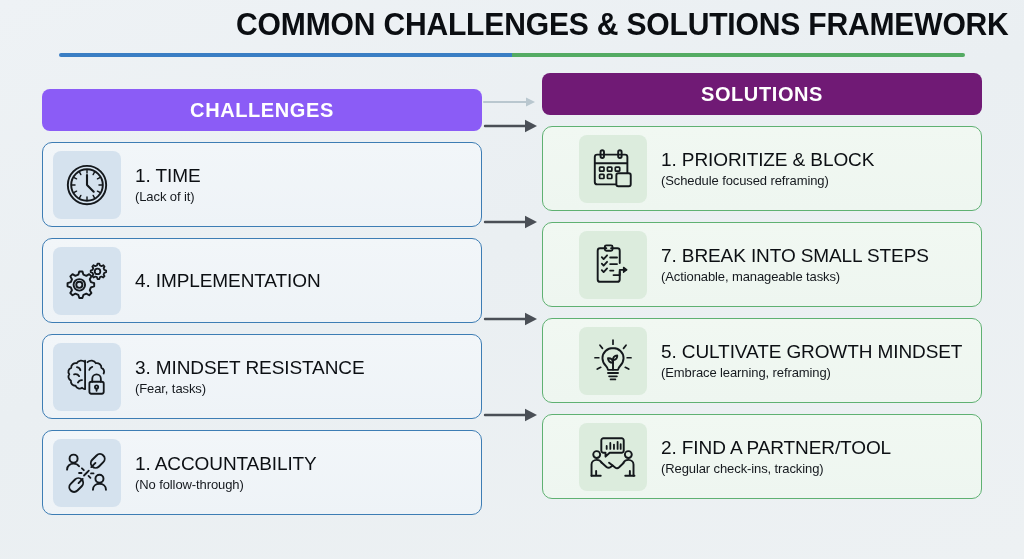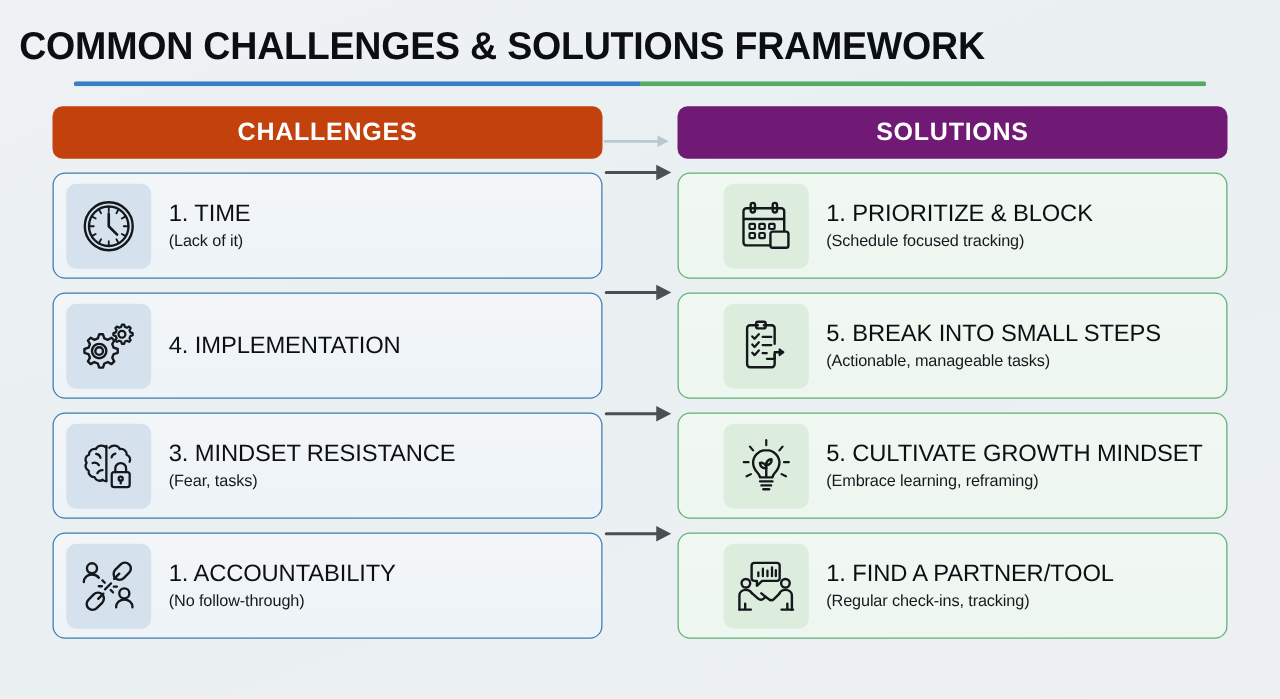--- a/index.html
+++ b/index.html
@@ -12,22 +12,22 @@
 
   body {
     background: linear-gradient(160deg, #eef2f5 0%, #eaeff2 45%, #edf1f3 100%);
     font-family: "Liberation Sans", sans-serif;
     color: #111418;
     position: relative;
   }
 
   
   .title-block {
-    padding-top: 20px;
-    text-align: left;
+    padding-top: 8px;
+    text-align: right;
     border-radius: 22px;
   }
   .page-title {
     font-size: 31px;
     font-weight: bold;
     letter-spacing: -0.2px;
     color: #0b0e12;
     line-height: 1.1;
     transform: scaleX(0.97);
   }
@@ -58,21 +58,21 @@
     height: 42px;
     border-radius: 8px;
     display: flex;
     align-items: center;
     justify-content: center;
     color: #ffffff;
     font-size: 20px;
     font-weight: bold;
     letter-spacing: 0.6px;
   }
-  .col-header.challenges { background: #c2410c; }
+  .col-header.challenges { background: #8b5cf6; margin-top: 16px; }
   .col-header.solutions  { background: #701a75; }
 
   
   .header-arrow {
     position: absolute;
     top: 21px;
     left: 0px;
     width: 60px;
     height: 12px;
   }
@@ -328,40 +328,40 @@
                 <rect x="26.4" y="22" width="4.6" height="4.3" rx="0.8"></rect>
                 <rect x="10" y="29.6" width="4.6" height="4.3" rx="0.8"></rect>
                 <rect x="18.2" y="29.6" width="4.6" height="4.3" rx="0.8"></rect>
               </g>
               <rect x="27.5" y="28.5" width="15" height="13.5" rx="2" fill="#dcecdd"></rect>
             </svg>
           </span>
         </div>
         <div class="card-text">
           <div class="card-title">1. PRIORITIZE &amp; BLOCK</div>
-          <div class="card-sub">(Schedule focused tracking)</div>
+          <div class="card-sub">(Schedule focused reframing)</div>
         </div>
       </div>
 
       <div class="card solution">
         <div class="icon-badge">
           <span>
             <svg width="47" height="46" viewBox="0 0 48 48" fill="none" stroke="#14181c" stroke-width="2" stroke-linejoin="round" stroke-linecap="round">
               <path d="M16.5 6.5H10a2.5 2.5 0 0 0-2.5 2.5v30A2.5 2.5 0 0 0 10 41.5h18a2.5 2.5 0 0 0 2.5-2.5v-8"></path>
               <path d="M30.5 22V9a2.5 2.5 0 0 0-2.5-2.5h-6.5"></path>
               <rect x="15" y="3.5" width="8" height="5.6" rx="1.6"></rect>
               <path d="M11.8 15.8l1.9 2 3.6-3.9M11.8 22.6l1.9 2 3.6-3.9M11.8 29.4l1.9 2 3.6-3.9" stroke-width="1.9"></path>
               <path d="M20.5 16.2h7.2M20.5 23h7.2M20.5 29.8h3.4" stroke-width="1.9"></path>
               <path d="M24 34.5h6.5v-5.5h6.5" stroke-width="1.9"></path>
               <path d="M34.5 26.4l3.4 2.6-3.4 2.6z" fill="#14181c" stroke-width="1.4"></path>
             </svg>
           </span>
         </div>
         <div class="card-text">
-          <div class="card-title">5. BREAK INTO SMALL STEPS</div>
+          <div class="card-title">7. BREAK INTO SMALL STEPS</div>
           <div class="card-sub">(Actionable, manageable tasks)</div>
         </div>
       </div>
 
       <div class="card solution">
         <div class="icon-badge">
           <span>
             <svg width="44" height="46" viewBox="0 0 44 48" fill="none" stroke="#14181c" stroke-width="2" stroke-linecap="round" stroke-linejoin="round">
               <path d="M22 10.5c-6.1 0-11 4.7-11 10.5 0 3.7 1.8 6.2 3.6 8.2 1.3 1.4 2 2.6 2.2 4.1h10.4c.2-1.5.9-2.7 2.2-4.1 1.8-2 3.6-4.5 3.6-8.2 0-5.8-4.9-10.5-11-10.5z"></path>
               <path d="M16.8 36.6h10.4M18 40h8"></path>
@@ -401,21 +401,21 @@
               <path d="M46.4 43.5V31.8c0-2.8-2.4-4.8-5.4-4.8-2.2 0-4.1 1.1-5 2.8"></path>
 
               <path d="M13 29.8l5.2 4.6c1.3 1.1 3 1.1 4.3.1l2.1-1.6 2.6 2c1.3 1 3 .9 4.2-.2l4.6-4.5"></path>
               <path d="M24.6 32.9l-3.7-3"></path>
 
               <path d="M2.6 43.5h9.6M37.8 43.5h9.6M7.4 38.5v5M42.6 38.5v5"></path>
             </svg>
           </span>
         </div>
         <div class="card-text">
-          <div class="card-title">1. FIND A PARTNER/TOOL</div>
+          <div class="card-title">2. FIND A PARTNER/TOOL</div>
           <div class="card-sub">(Regular check-ins, tracking)</div>
         </div>
       </div>
 
     </div>
   </div>
 
 </div>
 
 </body></html>

